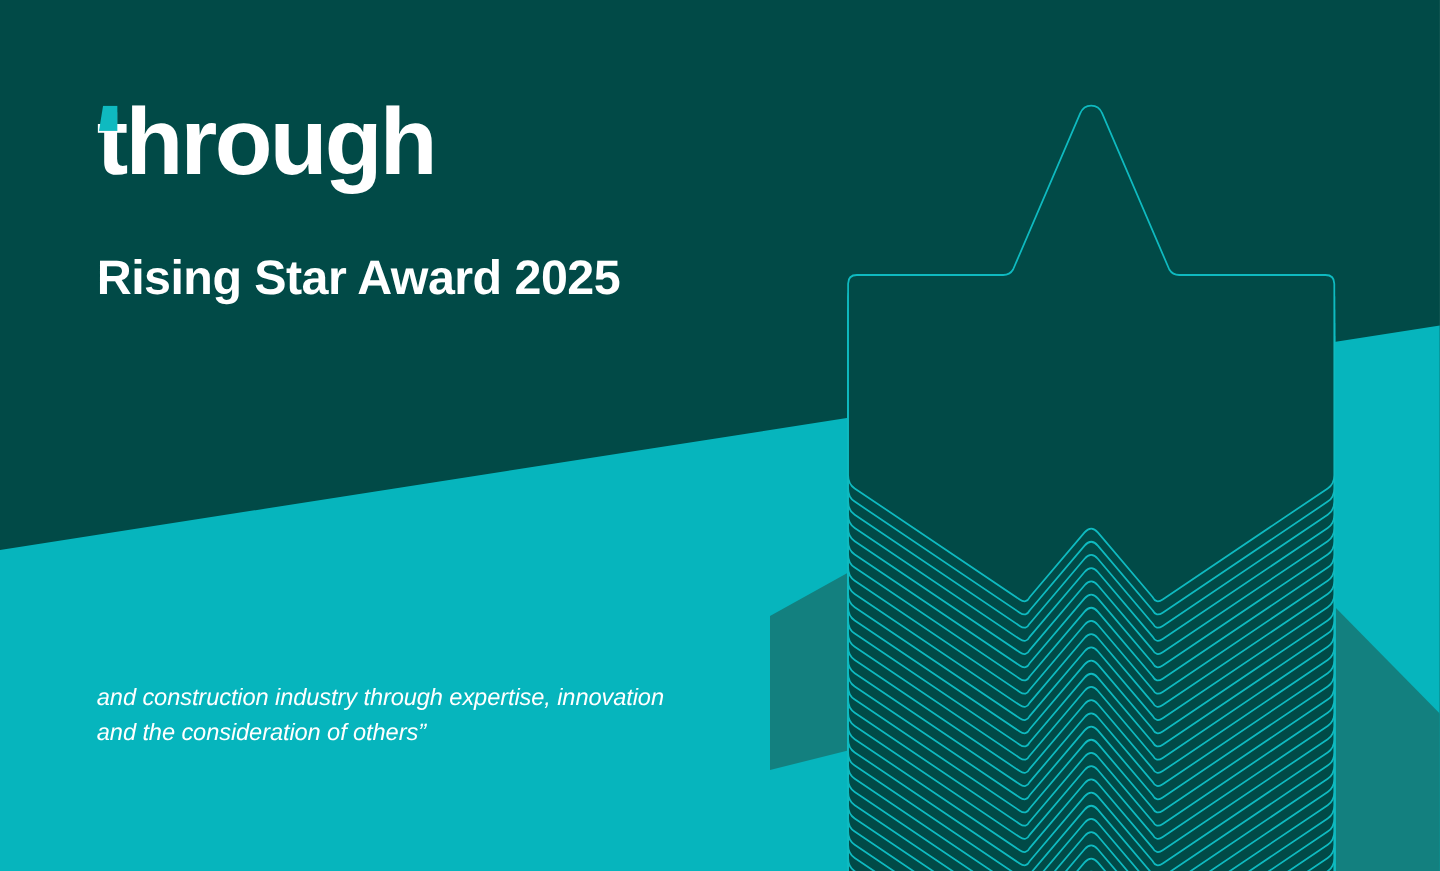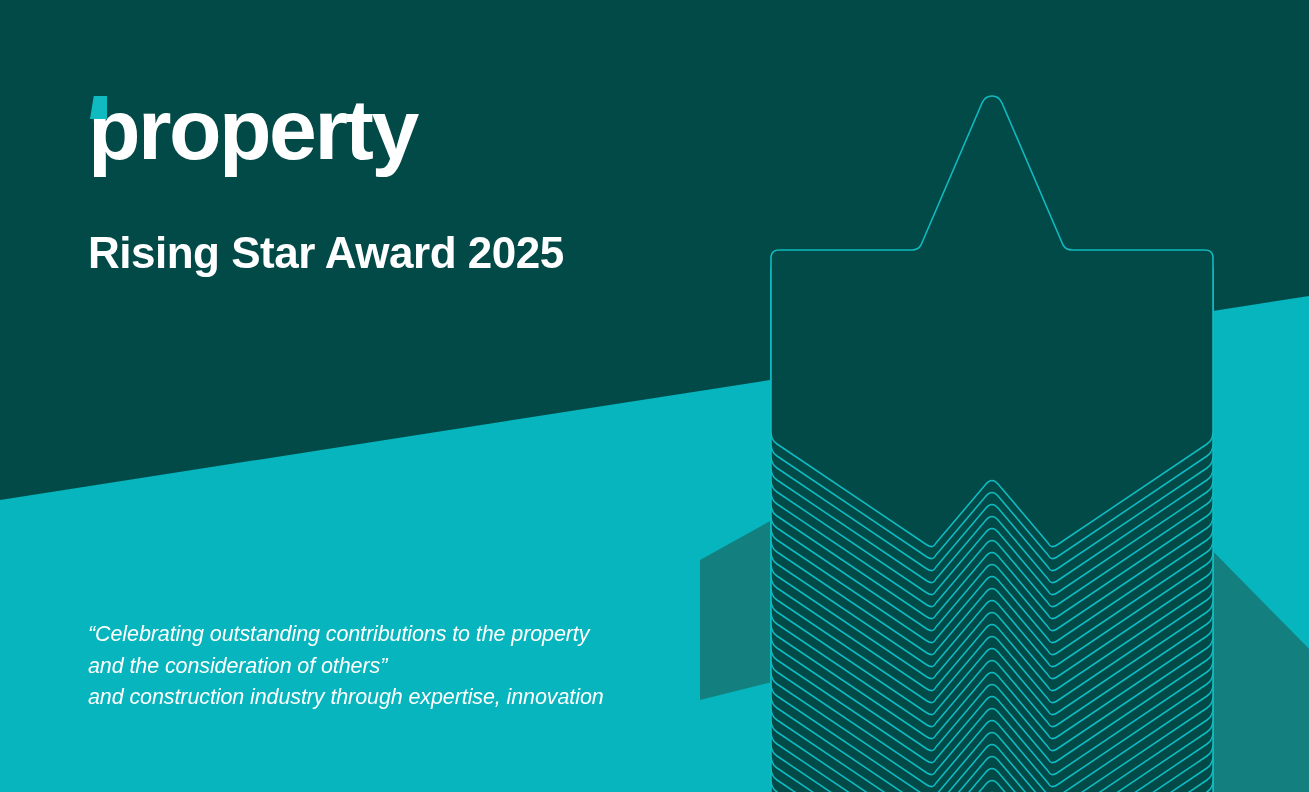--- a/index.html
+++ b/index.html
@@ -181,26 +181,25 @@
         <use href="#starShape" y="24"></use>
           <use href="#starShape" y="12"></use>
         <use href="#starShape" y="0"></use>
       </g>
     </g>
   </svg>
 
   <div class="content">
 
     <div class="logo">
-      <div class="logo-wordmark">property</div>
+      <div class="logo-wordmark">through</div>
       <span class="logo-dot"></span>
     </div>
 
     <div class="title">Rising Star Award 2025</div>
 
     <div class="quote">
-      <span class="quote-line">“Celebrating outstanding contributions to the property</span>
+      <span class="quote-line">and construction industry through expertise, innovation</span>
       <span class="quote-line">and the consideration of others”</span>
-      <span class="quote-line">and construction industry through expertise, innovation</span>
     </div>
 
   </div>
 </div>
 
 </body></html>

